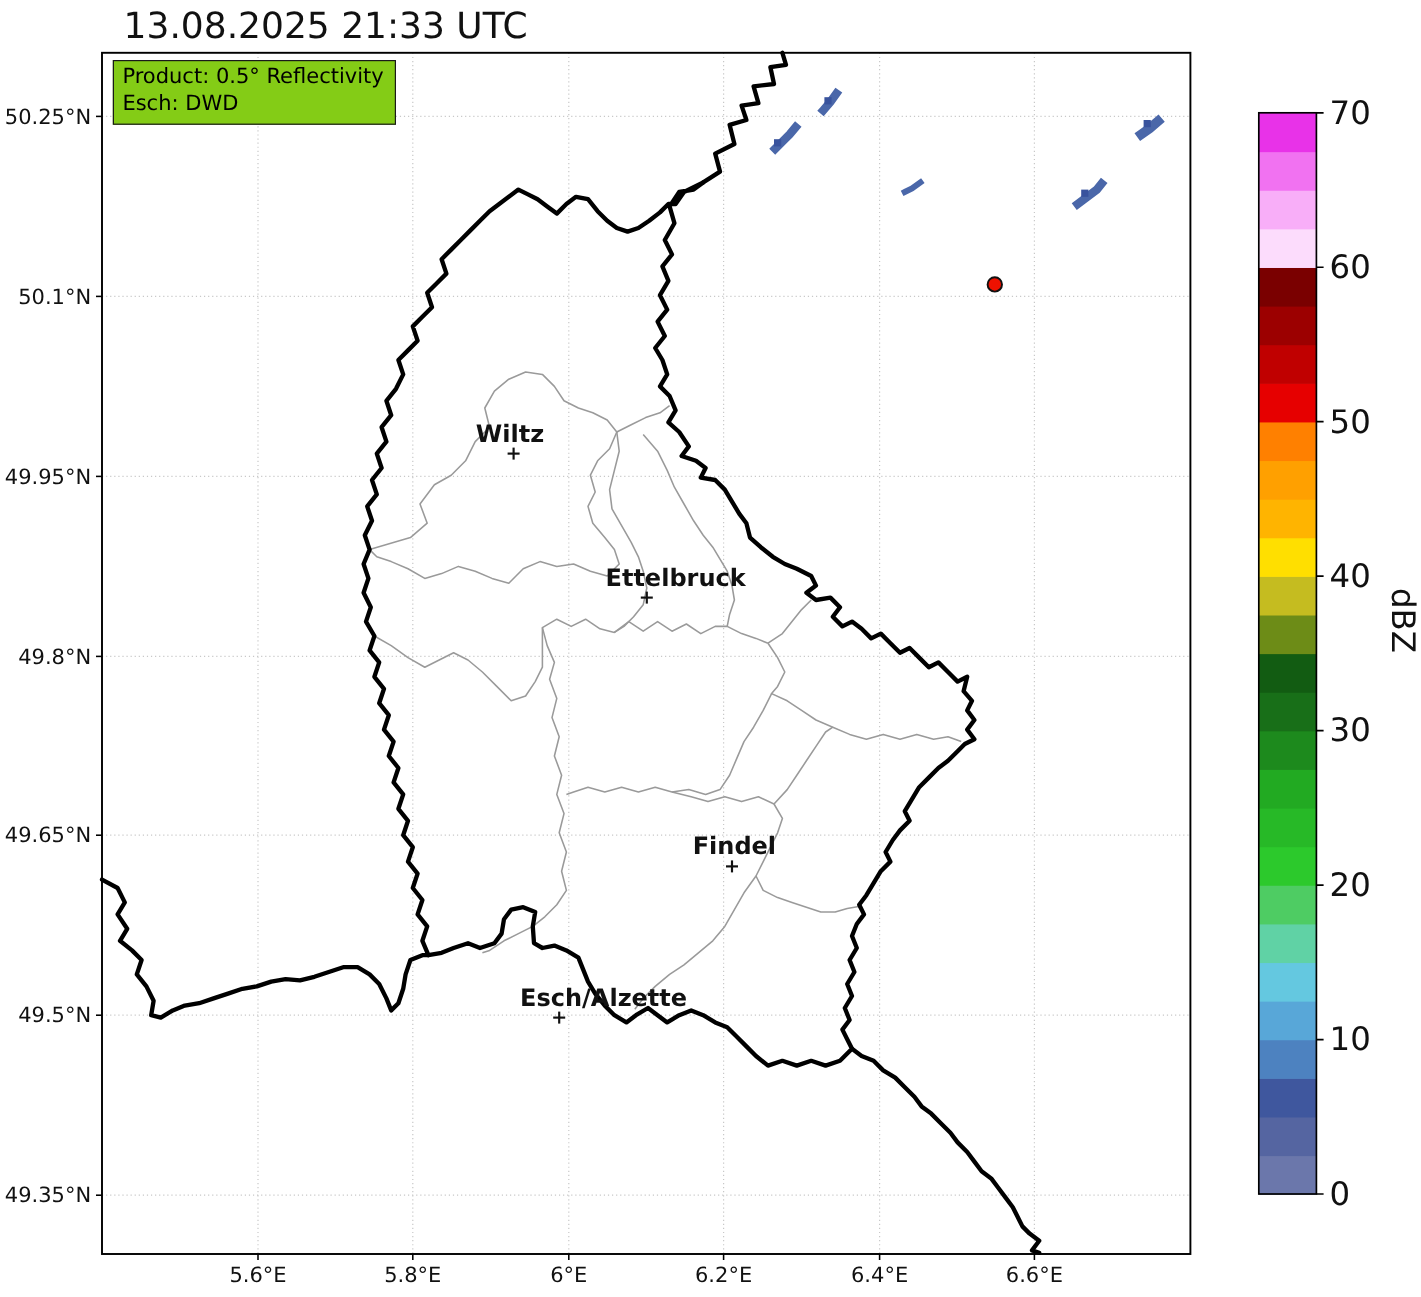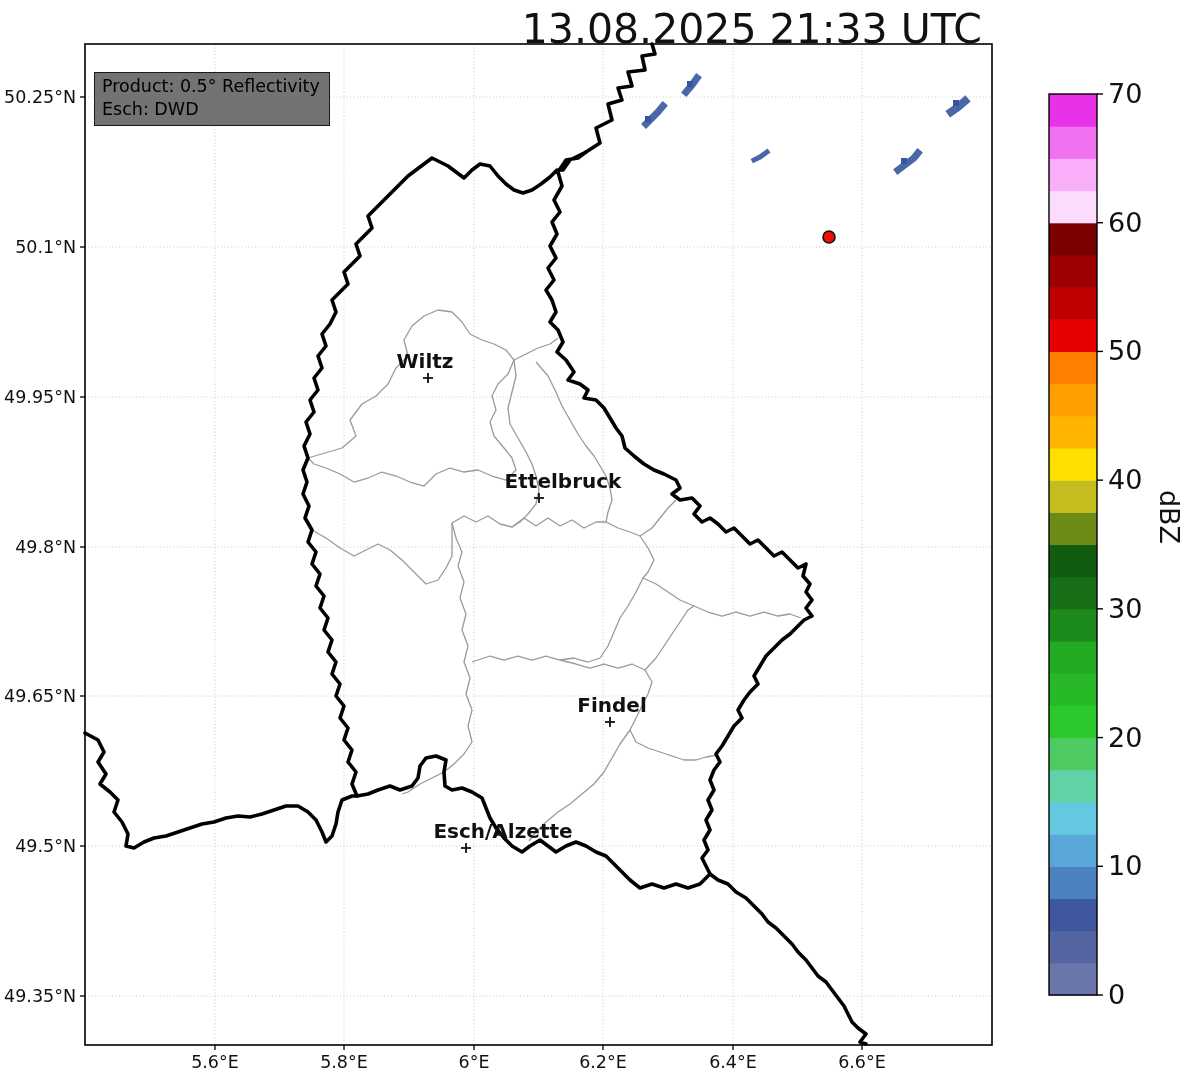--- a/index.html
+++ b/index.html
@@ -1,20 +1,20 @@
 <!DOCTYPE html>
 <html><head>
 <meta charset="utf-8">
 <style>
   html,body{margin:0;padding:0;width:1184px;height:1081px;background:#ffffff;overflow:hidden;}
   body{font-family:"DejaVu Sans","Liberation Sans",sans-serif;color:#000;}
-  .fig-title{position:absolute;left:75px;top:5px;width:907px;text-align:right;
-             font-size:41px;color:#111;white-space:nowrap;}
-  .info-box{position:absolute;left:94px;top:50px;background:#737373;border:1.5px solid #1a1a1a;
-            padding:2px 9px 4px 7px;font-size:17.5px;line-height:1.32;white-space:nowrap;z-index:5;margin-top:22px;}
+  .fig-title{position:absolute;left:103px;top:5px;width:907px;text-align:left;
+             font-size:30px;color:#111;white-space:nowrap;}
+  .info-box{position:absolute;left:94px;top:50px;background:#84cc16;border:1.5px solid #1a1a1a;
+            padding:2px 9px 4px 7px;font-size:17.5px;line-height:1.32;white-space:nowrap;z-index:5;}
   #map-svg{position:absolute;left:0;top:0;}
   svg text{font-family:"DejaVu Sans","Liberation Sans",sans-serif;}
   .tick-label{font-size:17.5px;fill:#111;}
   .cb-label{font-size:27px;fill:#111;}
   .city-label{font-size:20px;font-weight:bold;fill:#111;}
 </style>
 </head>
 <body>
 
 <div class="fig-title">13.08.2025 21:33 UTC</div>

